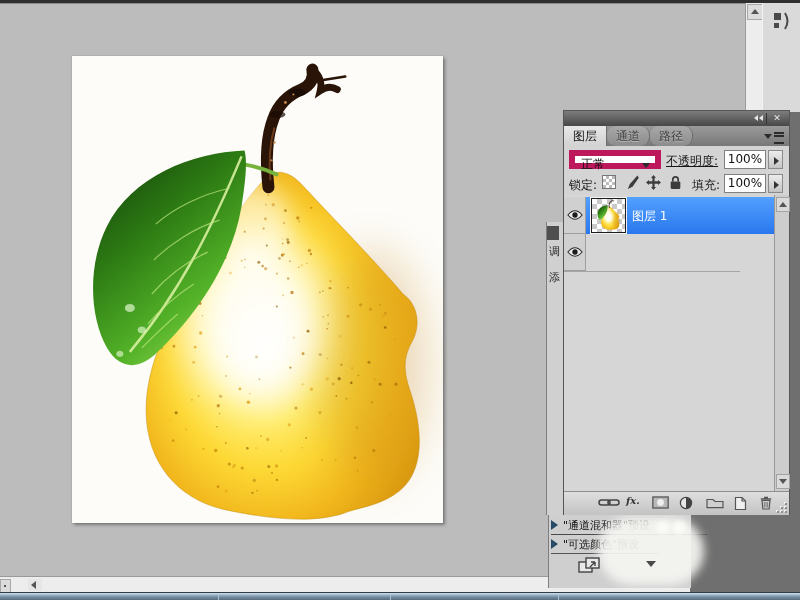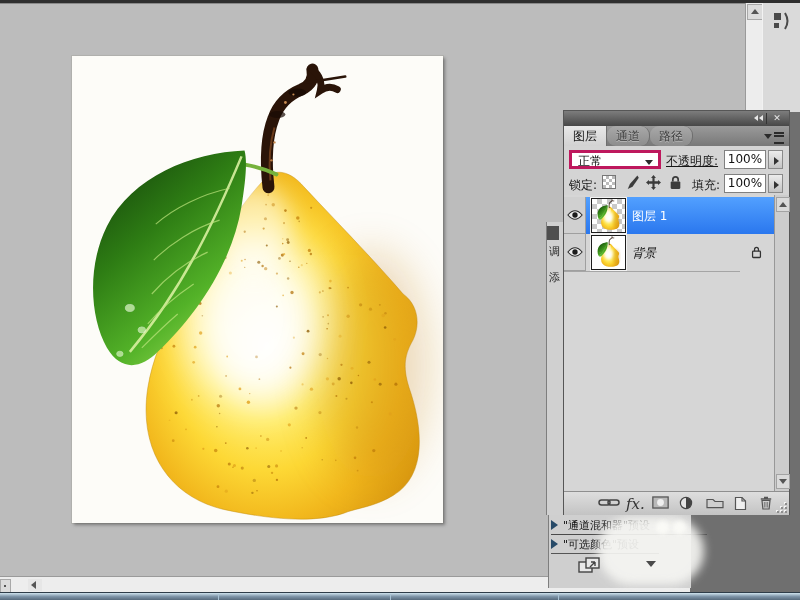--- a/index.html
+++ b/index.html
@@ -77,21 +77,21 @@
   .tab.inactive{background:linear-gradient(180deg,#a9a9a9,#8c8c8c);color:#3f3f3f;
     border-right:1px solid #6e6e6e;text-shadow:0 1px 0 #bdbdbd;border-radius:9px;}
   .p-menu{position:absolute;right:3px;top:18px;width:22px;height:14px;}
   .menu-tri{position:absolute;left:0;top:5px;width:0;height:0;border-left:4px solid transparent;border-right:4px solid transparent;border-top:5px solid #2b2b2b;}
   .menu-lines{position:absolute;left:10px;top:3px;width:10px;height:8px;
     border-top:2px solid #2b2b2b;border-bottom:2px solid #2b2b2b;}
   .menu-lines:after{content:"";position:absolute;left:0;top:1px;width:10px;height:2px;background:#2b2b2b;}
 
   .p-controls{position:absolute;left:0;top:35px;width:100%;height:49px;}
   .blend-select{position:absolute;left:5px;top:4px;width:92px;height:19px;background:#fff;
-    border:3px solid #be185d;box-sizing:border-box;font-size:12px;line-height:17px;padding-left:6px;color:#111;}
+    border:6px solid #be185d;box-sizing:border-box;font-size:12px;line-height:17px;padding-left:6px;color:#111;}
   .sel-caret{position:absolute;right:5px;top:7px;width:0;height:0;border-left:4px solid transparent;border-right:4px solid transparent;border-top:5px solid #2b2b2b;}
   .ctl-label{position:absolute;font-size:12px;color:#161616;}
   .val-box{position:absolute;width:42px;height:19px;background:#fff;border:1px solid #808080;
     box-sizing:border-box;font-size:12px;line-height:17px;text-align:center;color:#111;}
   .spin-btn{position:absolute;width:15px;height:19px;background:linear-gradient(180deg,#ececec,#c4c4c4);
     border:1px solid #8a8a8a;box-sizing:border-box;}
   .tri-right{position:absolute;left:5px;top:6px;width:0;height:0;border-top:4px solid transparent;border-bottom:4px solid transparent;border-left:5px solid #333;}
   .lock-icons{position:absolute;left:38px;top:29px;display:flex;gap:7px;align-items:center;}
   .lk{width:15px;height:15px;position:relative;}
   .checker-sm{width:12px;height:12px;border:1px solid #777;
@@ -120,21 +120,21 @@
 
   .list-scroll{position:absolute;right:0;top:0;width:15px;height:296px;background:#cdcdcd;border-left:1px solid #989898;box-sizing:border-box;}
   .ls-btn{position:absolute;left:1px;width:12px;height:13px;background:#dadada;border:1px solid #a3a3a3;}
   .ls-up{top:2px;} .ls-down{bottom:2px;}
   .ls-up .tri-up{left:2px;top:4px;}
   .tri-down{position:absolute;left:2px;top:4px;width:0;height:0;border-left:4px solid transparent;border-right:4px solid transparent;border-top:5px solid #555;}
 
   .p-bottom{position:absolute;left:0;top:380px;width:100%;height:23px;
     background:linear-gradient(180deg,#dedede,#c3c3c3);border-top:1px solid #8f8f8f;}
   .bb{position:absolute;top:4px;}
-  .fx-label{font-size:15px;font-style:italic;font-weight:normal;color:#333;font-family:"DejaVu Serif",serif;}
+  .fx-label{font-size:10px;font-style:italic;font-weight:bold;color:#333;font-family:"DejaVu Serif",serif;}
   .grip{position:absolute;right:2px;bottom:2px;width:10px;height:10px;}
   .grip i{position:absolute;width:2px;height:2px;background:#8e8e8e;box-shadow:-1px -1px 0 #f4f4f4;}
 
   .hiddefs{position:absolute;width:0;height:0;overflow:hidden;}
 </style>
 </head>
 <body>
 
 <svg class="hiddefs" aria-hidden="true">
   <defs>
@@ -483,32 +483,20 @@
         </div>
       </div>
 
       <div class="layer-row r1">
         <div class="eye-cell">
           <svg width="16" height="12" viewBox="0 0 18 12">
             <path d="M1,6 Q9,-3.5 17,6 Q9,15.5 1,6 Z" fill="#ececec" stroke="#2a2a2a" stroke-width="1.2"></path>
             <circle cx="9" cy="6" r="3" fill="#1c1c1c"></circle>
           </svg>
         </div>
-        <div class="row-body">
-          <div class="thumb">
-            <svg width="31" height="31" viewBox="0 0 372 467">
-                <use href="#pearArt" width="372" height="467"></use>
-              </svg>
-          </div>
-          <div class="layer-name italic">背景</div>
-          <svg class="row-lock" width="11" height="14" viewBox="0 0 14 16">
-            <rect x="2" y="7" width="10" height="8" rx="1" fill="none" stroke="#333" stroke-width="1.6"></rect>
-            <path d="M4.5,7 V4.8 a2.5,2.8 0 0 1 5,0 V7" fill="none" stroke="#333" stroke-width="1.6"></path>
-          </svg>
-        </div>
       </div>
 
       <div class="list-scroll">
         <div class="ls-btn ls-up">
             <i class="tri-up"></i>
           </div>
         <div class="ls-btn ls-down">
             <i class="tri-down"></i>
           </div>
       </div>

